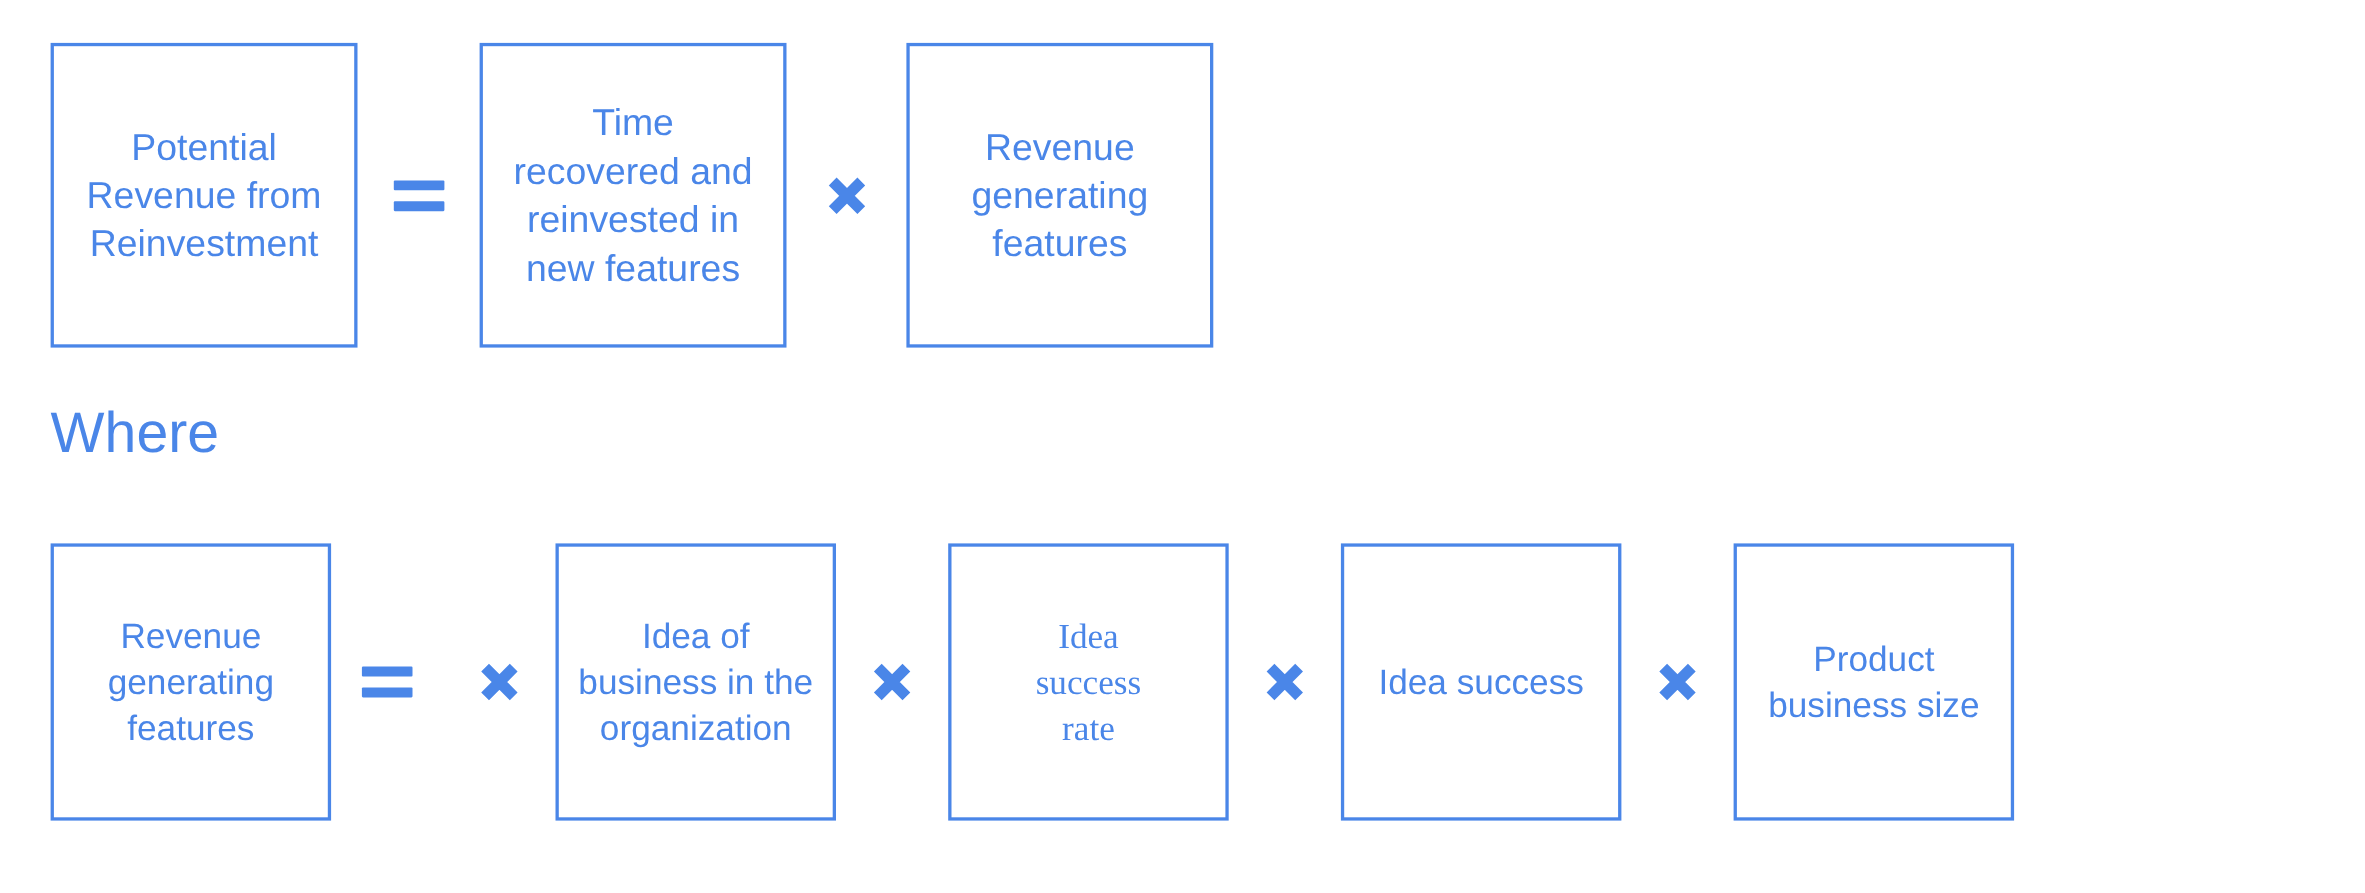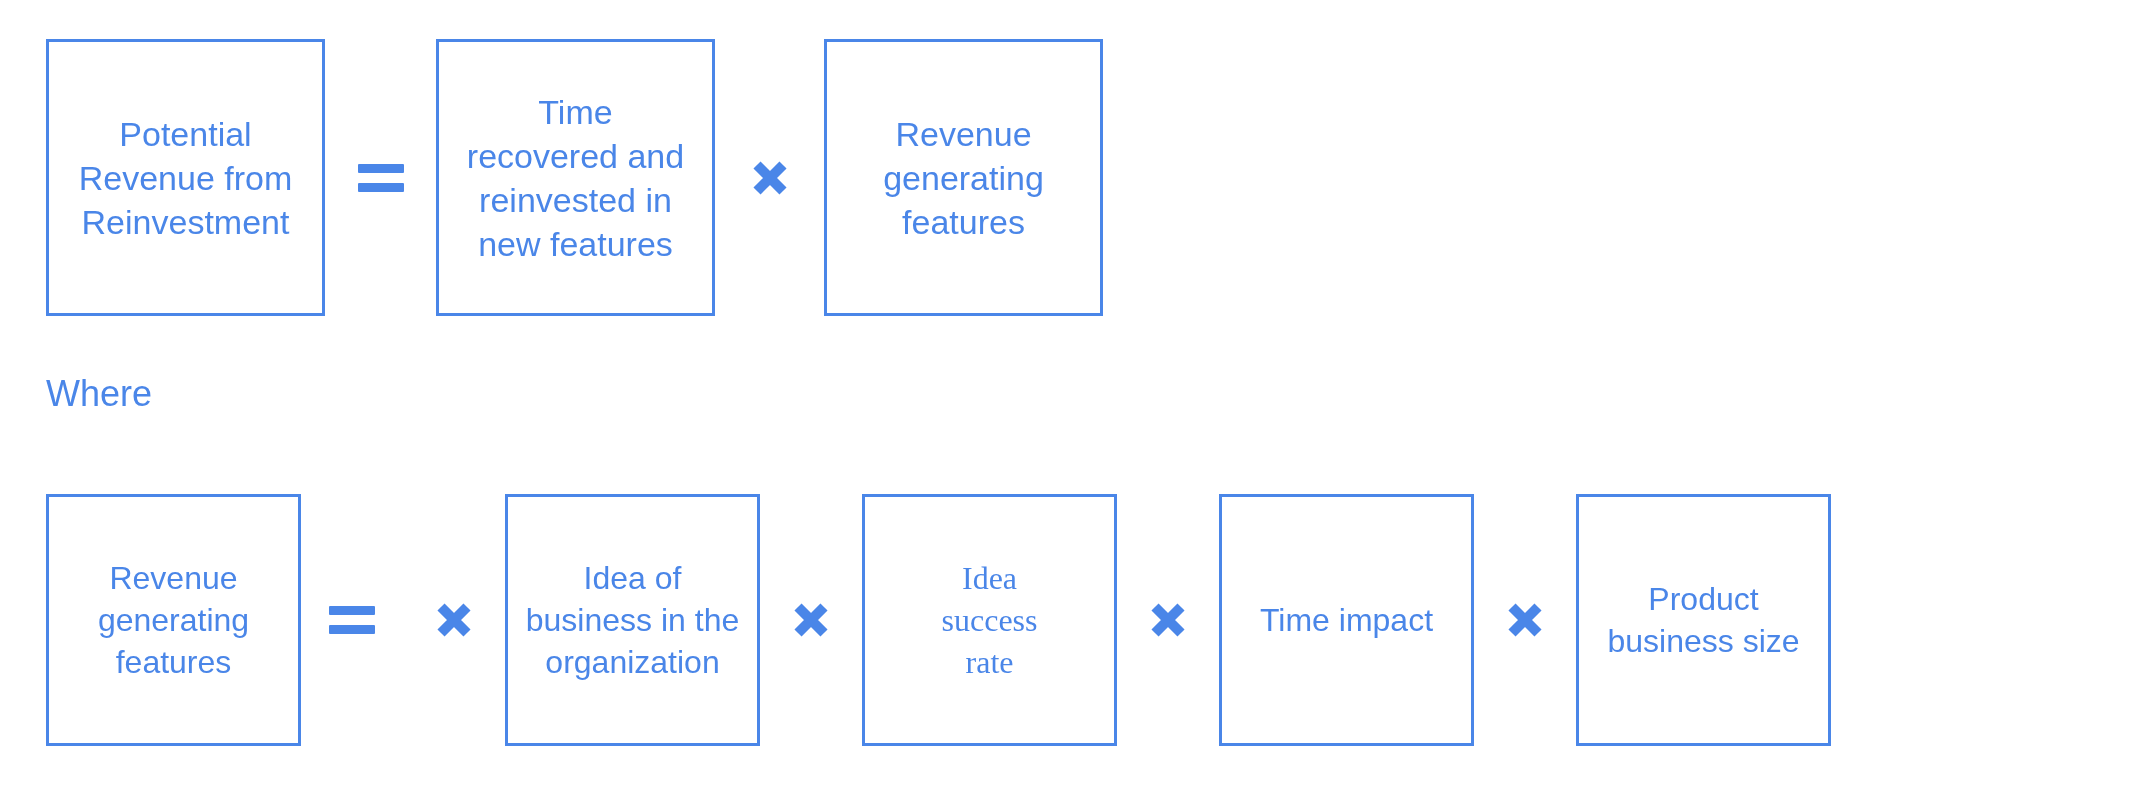--- a/index.html
+++ b/index.html
@@ -34,21 +34,21 @@
   .row1 .op-eq { width: 111px; }
   .row1 .op-x  { width: 109px; }
   .row2 .op    { width: 102px; }
   .eq { display: flex; flex-direction: column; gap: 10px; }
   .eq .bar { width: 46px; height: 9px; background: var(--accent); border-radius: 1px; }
   .x-icon { color: var(--accent); display: block; }
   .where {
     position: absolute;
     left: 46px;
     top: 368px;
-    font-size: 36px;
+    font-size: 52px;
     line-height: 52px;
     color: var(--accent);
   }
 </style>
 </head>
 <body>
 
 <div class="canvas">
 
   <div class="row row1">
@@ -101,21 +101,21 @@
     </div>
     <div class="box box-narrow">
       <span>Idea success rate</span>
     </div>
     <div class="op" aria-label="×">
       <svg class="x-icon" width="38" height="38" viewBox="0 0 38 38">
         <path d="M6 6 L32 32 M32 6 L6 32" stroke="currentColor" stroke-width="10" stroke-linecap="butt" fill="none"></path>
       </svg>
     </div>
     <div class="box">
-      <span>Time impact</span>
+      <span>Idea success</span>
     </div>
     <div class="op" aria-label="×">
       <svg class="x-icon" width="38" height="38" viewBox="0 0 38 38">
         <path d="M6 6 L32 32 M32 6 L6 32" stroke="currentColor" stroke-width="10" stroke-linecap="butt" fill="none"></path>
       </svg>
     </div>
     <div class="box">
       <span>Product business size</span>
     </div>
   </div>

